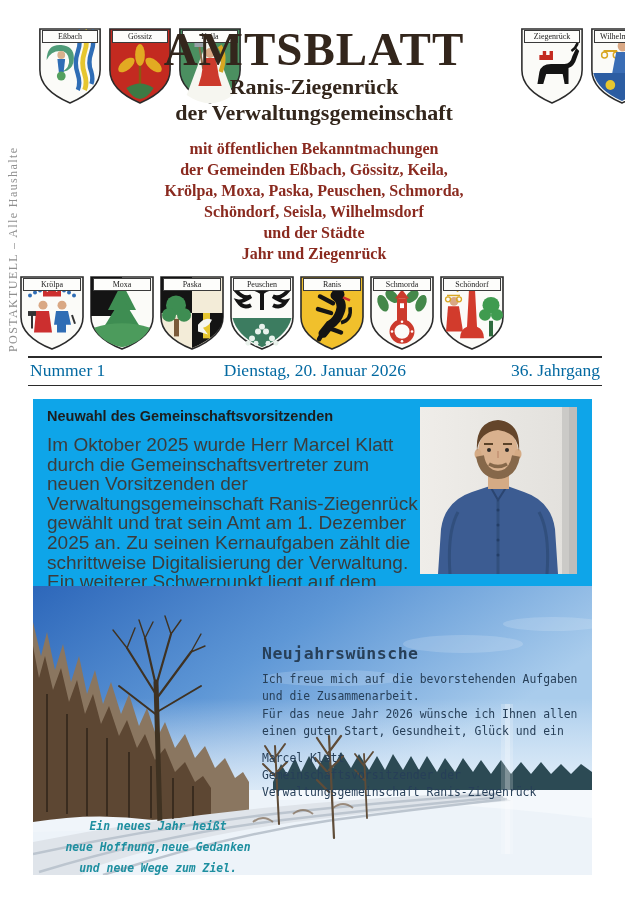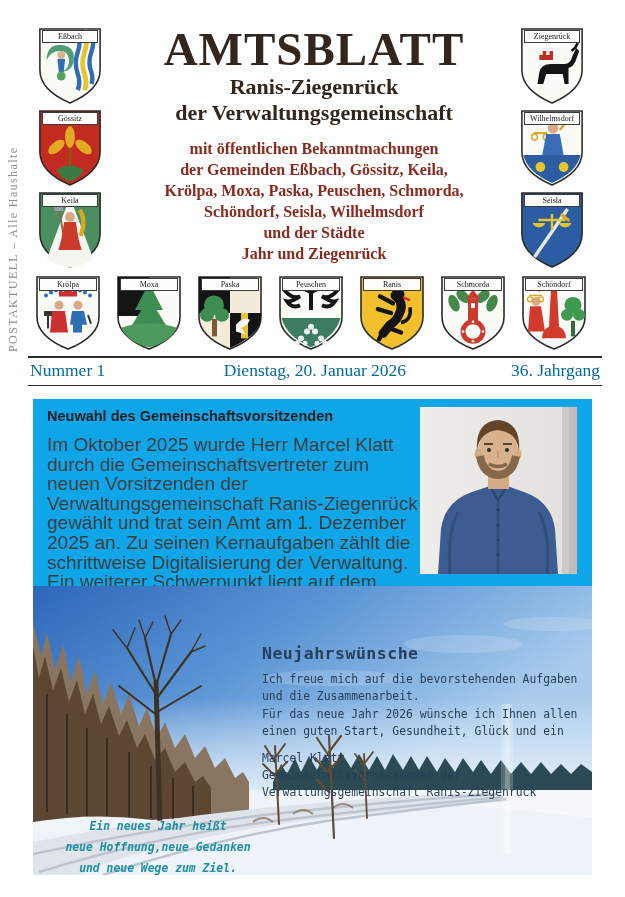--- a/index.html
+++ b/index.html
@@ -5,24 +5,24 @@
   html,body{margin:0;padding:0;background:#ffffff;}
   .page{position:relative;width:625px;height:897px;background:#ffffff;overflow:hidden;
         font-family:"Liberation Serif", serif;color:#1a1a1a;}
 
   
   .edge-note{position:absolute;left:6px;top:352px;width:300px;
     transform:rotate(-90deg);transform-origin:0 0;
     font-size:12px;letter-spacing:1.4px;color:#8f8f8f;white-space:nowrap;}
 
   
-  .col-arms{position:absolute;top:26px;display:flex;flex-direction:column;gap:2px;}
+  .col-arms{position:absolute;top:26px;display:flex;flex-direction:row;gap:2px;}
   .col-arms.left{left:36px;}
   .col-arms.right{left:518px;}
-  .row-arms{position:absolute;left:33px;top:274px;display:flex;gap:11px;}
+  .row-arms{position:absolute;left:17px;top:274px;display:flex;}
   .arms{position:relative;}
   .col-arms .arms{width:68px;height:80px;}
   .row-arms .arms{width:70px;height:78px;}
   .arms svg{position:absolute;inset:0;width:100%;height:100%;}
   .arms-plate{position:absolute;left:9%;right:9%;top:4px;background:#fdfdfb;
     border:1px solid #3a3a3a;font-size:8px;line-height:1.15;text-align:center;
     padding:1px 0;color:#222;white-space:nowrap;overflow:hidden;}
 
   
   .masthead{position:absolute;left:110px;top:24px;width:408px;text-align:center;color:#33261c;}

